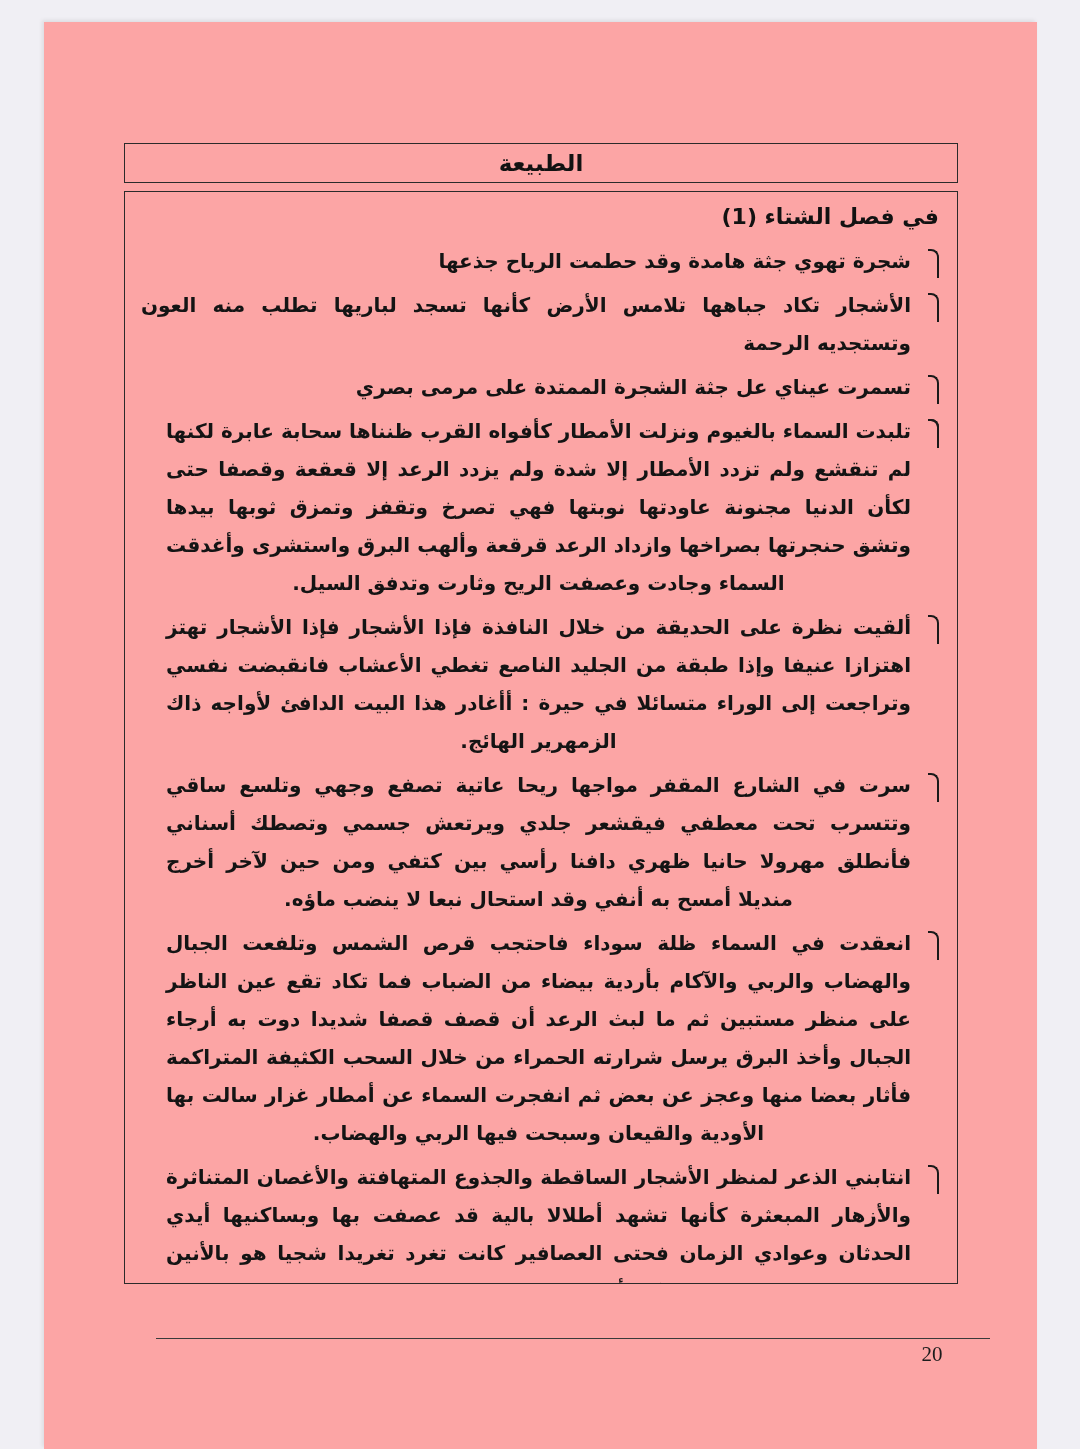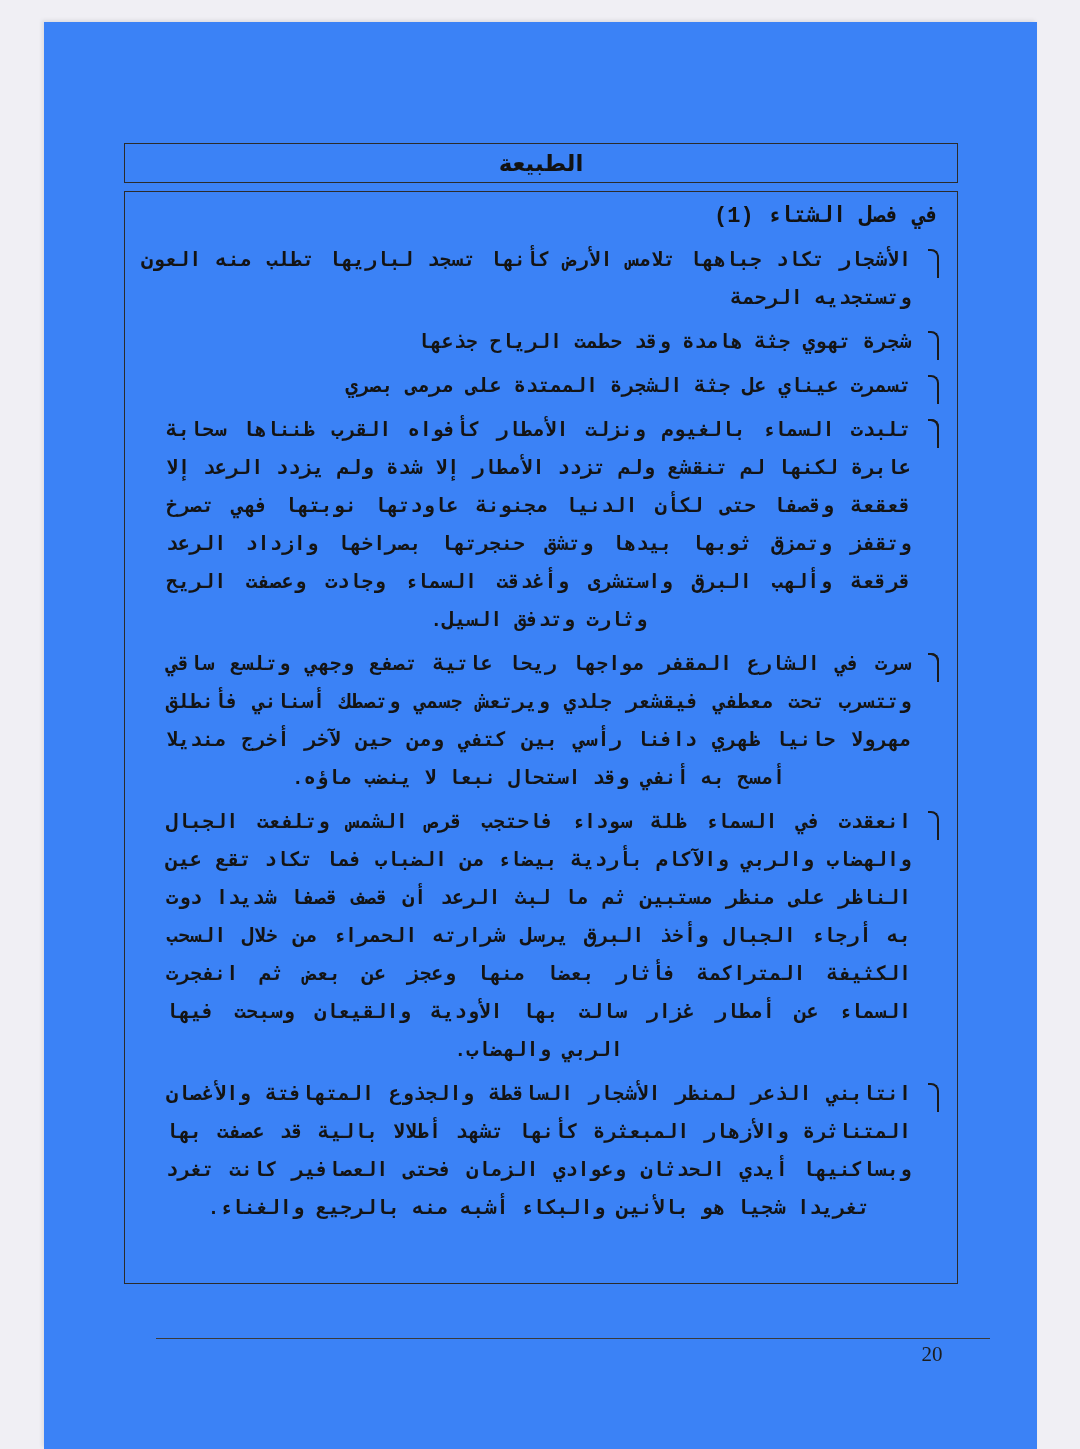--- a/index.html
+++ b/index.html
@@ -6,21 +6,21 @@
   html, body {
     width: 1080px; height: 1449px;
     background: #f0eff4;
     font-family: "DejaVu Sans", sans-serif;
     overflow: hidden;
   }
   .scan-page {
     position: absolute;
     left: 44px; top: 22px;
     width: 993px; height: 1427px;
-    background: #3b82f6;
+    background: #fca5a5;
     box-shadow: -2px -2px 4px rgba(0,0,0,0.08);
   }
   .title-box {
     position: absolute;
     left: 80px; top: 121px;
     width: 834px; height: 40px;
     border: 1.8px solid #2b2b2b;
     display: flex; align-items: center; justify-content: center;
   }
   .title-box .title-text {
@@ -28,21 +28,20 @@
     direction: rtl;
   }
   .content-box {
     position: absolute;
     left: 80px; top: 169px;
     width: 834px; height: 1093px;
     border: 1.8px solid #2b2b2b;
     padding: 6px 14px 3px 16px;
     overflow: hidden;
     direction: rtl;
-    font-family: Liberation Mono, monospace;
   }
   .section-heading {
     font-size: 22px; font-weight: bold; color: #121212;
     text-align: right;
     direction: rtl;
     padding: 2px 4px 0 0;
     margin-bottom: 8px;
     line-height: 34px;
   }
   .paragraphs { direction: rtl; }
@@ -88,26 +87,26 @@
 
 <div class="scan-page">
 
   <div class="title-box">
     <span class="title-text">الطبيعة</span>
   </div>
 
   <div class="content-box">
     <div class="section-heading">في فصل الشتاء (1)</div>
     <div class="paragraphs">
+        <div class="para"><span class="marker"></span><span>شجرة تهوي جثة هامدة  وقد حطمت الرياح جذعها</span></div>
         <div class="para"><span class="marker"></span><span>الأشجار تكاد جباهها تلامس الأرض كأنها تسجد لباريها تطلب منه العون وتستجديه الرحمة</span></div>
-        <div class="para"><span class="marker"></span><span>شجرة تهوي جثة هامدة  وقد حطمت الرياح جذعها</span></div>
         <div class="para"><span class="marker"></span><span>تسمرت عيناي عل جثة الشجرة الممتدة على مرمى بصري</span></div>
         <div class="para"><span class="marker"></span></div>
         <div class="para p-center"><span class="marker"></span><span>تلبدت السماء بالغيوم ونزلت الأمطار كأفواه القرب ظنناها سحابة عابرة لكنها لم تنقشع ولم تزدد الأمطار إلا شدة ولم يزدد الرعد إلا قعقعة وقصفا حتى لكأن الدنيا مجنونة عاودتها نوبتها فهي تصرخ وتقفز وتمزق ثوبها بيدها وتشق حنجرتها بصراخها وازداد الرعد قرقعة وألهب البرق واستشرى وأغدقت السماء وجادت وعصفت الريح وثارت وتدفق السيل.</span></div>
-        <div class="para p-center"><span class="marker"></span></div>
+        <div class="para p-center"><span class="marker"></span><span>ألقيت نظرة على الحديقة من خلال النافذة فإذا الأشجار فإذا الأشجار تهتز اهتزازا عنيفا وإذا طبقة من الجليد الناصع تغطي الأعشاب فانقبضت نفسي وتراجعت إلى الوراء متسائلا في حيرة : أأغادر هذا البيت الدافئ لأواجه ذاك الزمهرير الهائج.</span></div>
         <div class="para p-center"><span class="marker"></span><span>سرت في الشارع المقفر مواجها ريحا عاتية تصفع وجهي وتلسع ساقي وتتسرب تحت معطفي فيقشعر جلدي ويرتعش جسمي وتصطك أسناني فأنطلق مهرولا حانيا ظهري دافنا رأسي بين كتفي ومن حين لآخر أخرج منديلا أمسح به أنفي وقد استحال نبعا لا ينضب ماؤه.</span></div>
         <div class="para p-center"><span class="marker"></span><span>انعقدت في السماء ظلة سوداء فاحتجب قرص الشمس وتلفعت الجبال والهضاب والربي والآكام بأردية بيضاء من الضباب فما تكاد تقع عين الناظر على منظر مستبين ثم ما لبث الرعد أن قصف قصفا شديدا دوت به أرجاء الجبال وأخذ البرق يرسل شرارته الحمراء من خلال السحب الكثيفة المتراكمة فأثار بعضا منها وعجز عن بعض ثم انفجرت السماء عن أمطار غزار سالت بها الأودية والقيعان وسبحت فيها الربي والهضاب.</span></div>
         <div class="para p-center"><span class="marker"></span><span>انتابني الذعر لمنظر الأشجار الساقطة والجذوع المتهافتة والأغصان المتناثرة والأزهار المبعثرة كأنها تشهد أطلالا بالية قد عصفت بها وبساكنيها أيدي الحدثان وعوادي الزمان فحتى العصافير كانت تغرد تغريدا شجيا هو بالأنين والبكاء أشبه منه بالرجيع والغناء.</span></div>
       </div>
   </div>
 
   <div class="footer-rule"></div>
   <div class="page-number">20</div>
 
 </div>

